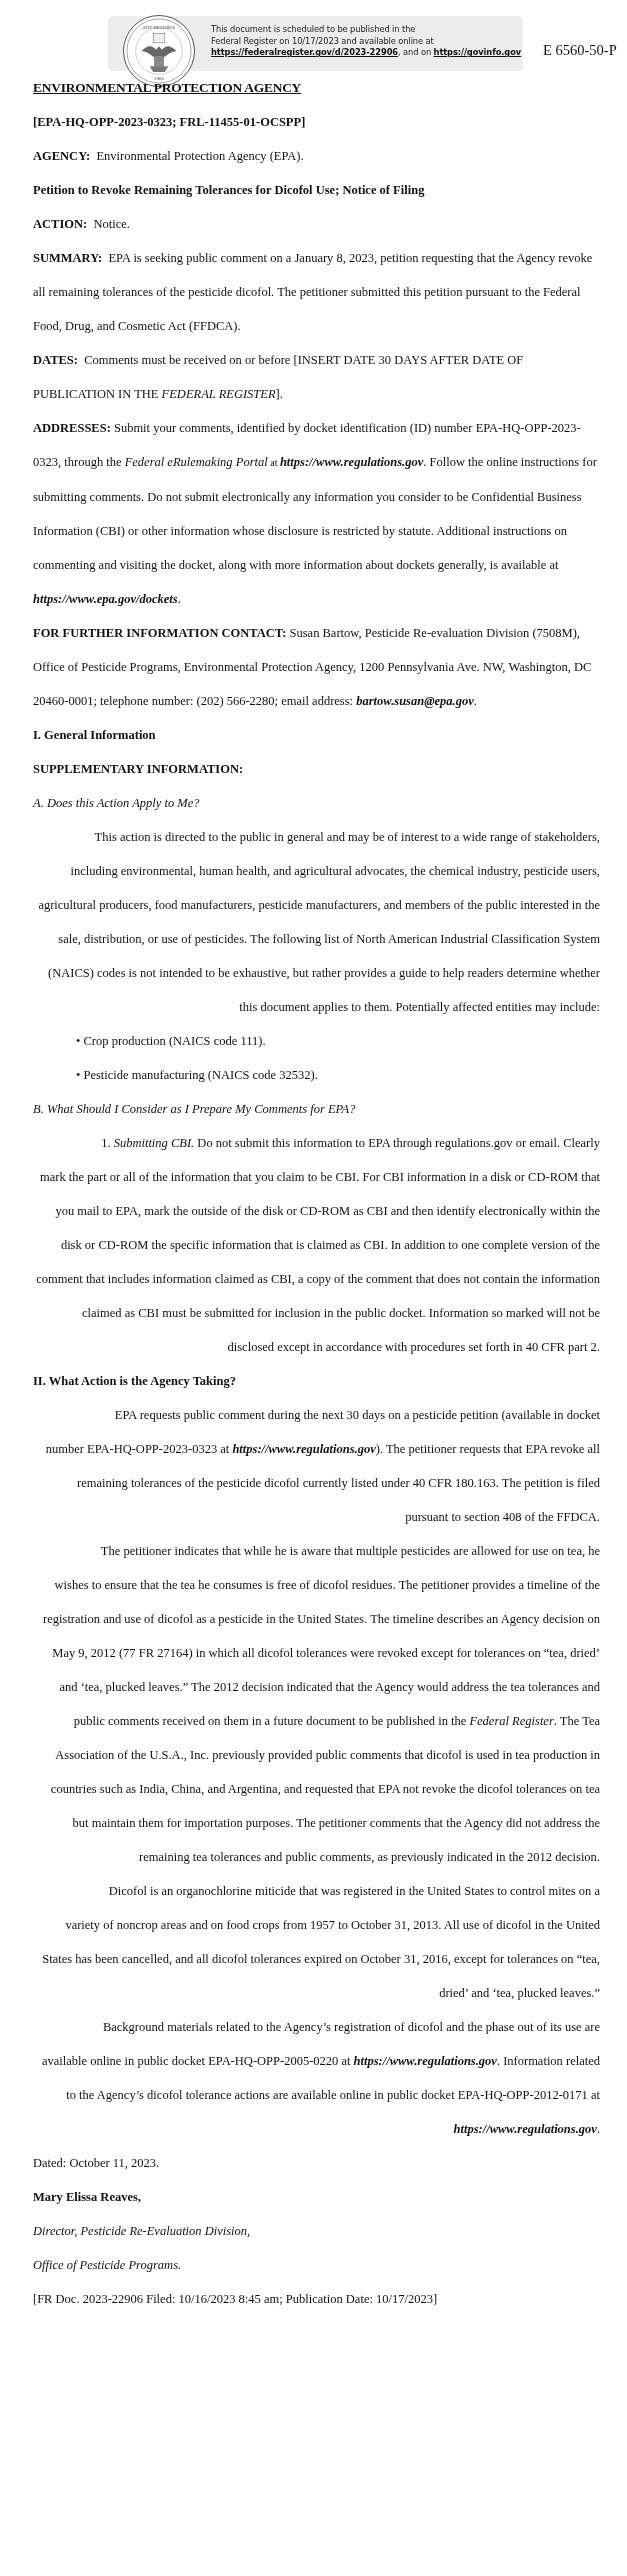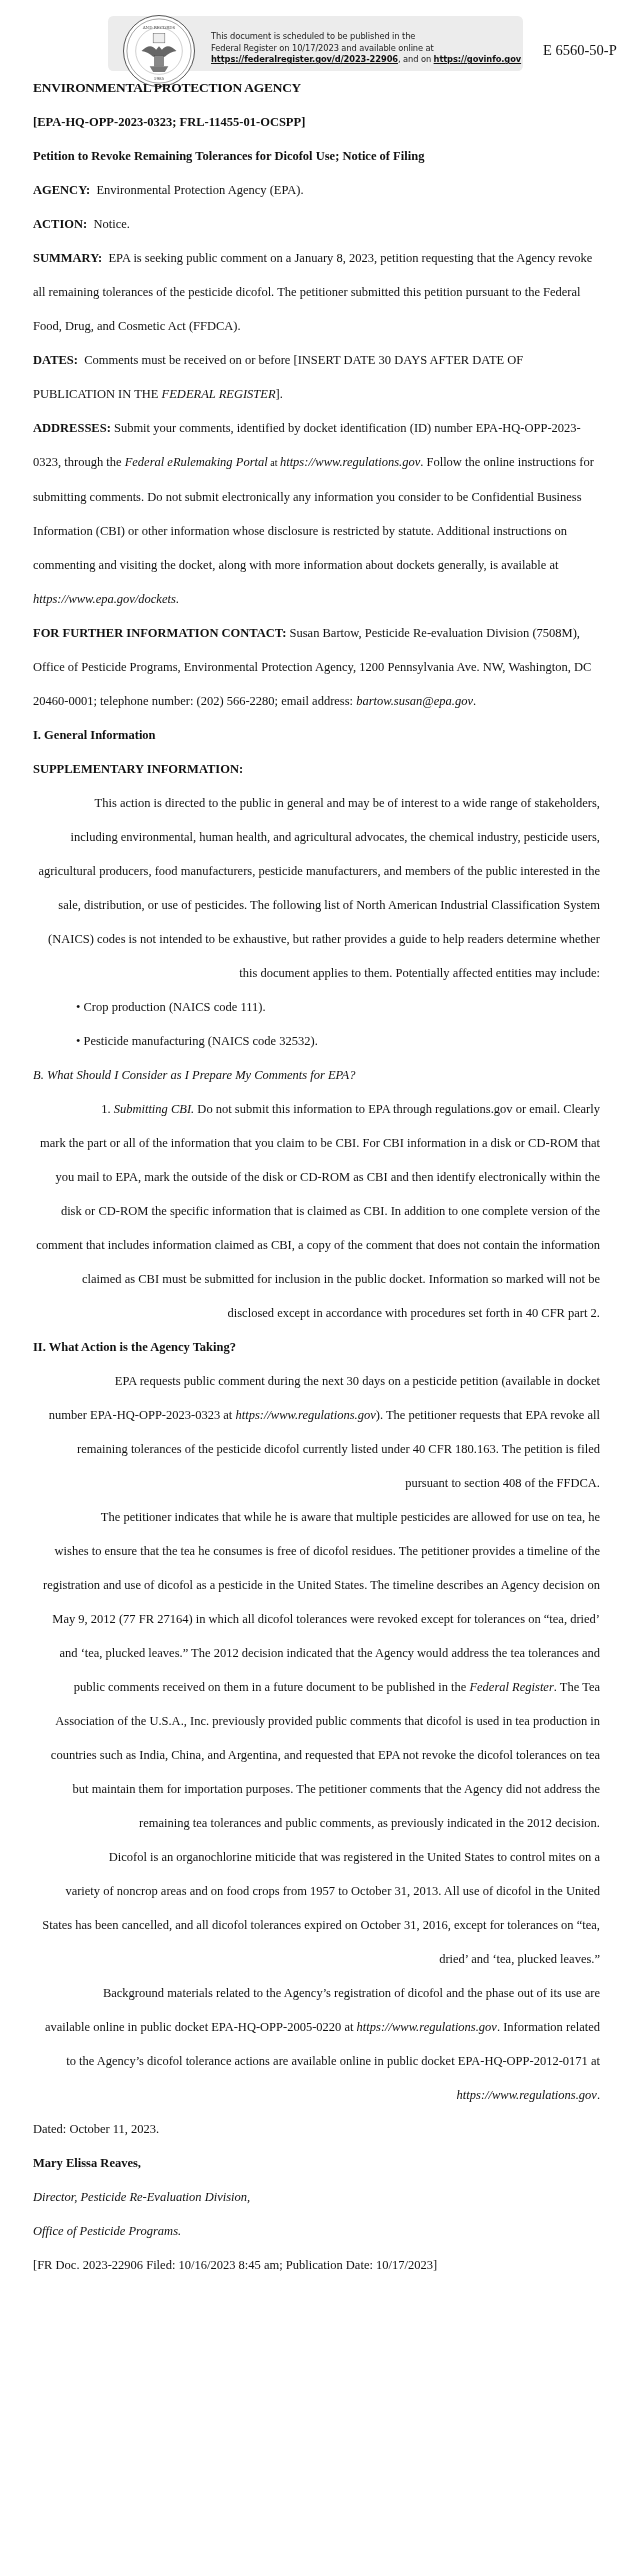--- a/index.html
+++ b/index.html
@@ -23,21 +23,21 @@
       left: 123px; top: 15px;
       width: 72px; height: 72px;
       border-radius: 50%;
       background: #ffffff;
       border: 1.2px solid #555;
       box-sizing: border-box;
     }
     .seal svg { width: 100%; height: 100%; display: block; }
     .banner-text {
       position: absolute;
-      left: 211px; top: 31px;
+      left: 211px; top: 24px;
       font-family: "DejaVu Sans", "Liberation Sans", sans-serif;
       font-size: 8.3px;
       line-height: 11.6px;
       color: #222;
       letter-spacing: -0.1px;
     }
     .banner-text a { color: #111; font-weight: bold; text-decoration: underline; }
     .billing-code {
       position: absolute;
       left: 543px; top: 42px;
@@ -46,24 +46,24 @@
     }
     .doc {
       position: absolute;
       left: 33px; top: 71px;
       width: 567px;
     }
     .p { margin: 0; line-height: 34px; text-align: left; }
     .indent { text-indent: 43px; text-align: right; }
     .b { font-weight: bold; }
     .i { font-style: italic; }
-    .h-agency { font-weight: bold; font-size: 13.4px; letter-spacing: -0.2px; }
+    .h-agency { font-weight: bold; font-size: 13.4px; letter-spacing: -0.2px; text-decoration: underline; }
     .bullet { padding-left: 43px; }
     .sig-block .p { line-height: 34px; }
-    a.link { color: inherit; text-decoration: none; font-style: italic; }
+    a.link { color: inherit; text-decoration: none; font-style: italic; font-weight: bold; }
   </style>
 </head>
 <body>
 
 <div class="banner"></div>
 <div class="seal">
   <svg viewBox="0 0 120 120" style="font-size:21.5px">
     <circle cx="60" cy="60" r="55" fill="none" stroke="#666" stroke-width="1"></circle>
     <circle cx="60" cy="60" r="40" fill="none" stroke="#999" stroke-width="0.8"></circle>
     <text x="60" y="22" font-size="7" text-anchor="middle" fill="#444" font-family="DejaVu Serif, serif">AND RECORDS</text>
@@ -77,33 +77,34 @@
 <div class="banner-text">
   <div>This document is scheduled to be published in the</div>
   <div>Federal Register on 10/17/2023 and available online at</div>
   <div><a href="#">https://federalregister.gov/d/2023-22906</a><span>, and on </span><a href="#">https://govinfo.gov</a></div>
 </div>
 <div class="billing-code">E 6560-50-P</div>
 
 <div class="doc">
   <p class="p h-agency">ENVIRONMENTAL PROTECTION AGENCY</p>
   <p class="p b">[EPA-HQ-OPP-2023-0323; FRL-11455-01-OCSPP]</p>
+  <p class="p"><span class="b">AGENCY:</span>&nbsp; <span>Environmental Protection Agency (EPA).</span></p>
+
   <p class="p b">Petition to Revoke Remaining Tolerances for Dicofol Use; Notice of Filing</p>
-
-  <p class="p"><span class="b">AGENCY:</span>&nbsp; <span>Environmental Protection Agency (EPA).</span></p>
   <p class="p"><span class="b">ACTION:</span>&nbsp; <span>Notice.</span></p>
   <p class="p"><span class="b">SUMMARY:</span>&nbsp; <span>EPA is seeking public comment on a January 8, 2023, petition requesting that the Agency revoke all remaining tolerances of the pesticide dicofol. The petitioner submitted this petition pursuant to the Federal Food, Drug, and Cosmetic Act (FFDCA).</span></p>
   <p class="p"><span class="b">DATES:</span>&nbsp; <span>Comments must be received on or before [INSERT DATE 30 DAYS AFTER DATE OF PUBLICATION IN THE </span><span class="i">FEDERAL REGISTER</span><span>].</span></p>
 
   <p class="p"><span class="b">ADDRESSES:</span> <span>Submit your comments, identified by docket identification (ID) number EPA-HQ-OPP-2023-0323, through the </span><span class="i">Federal eRulemaking Portal</span><span style="font-size:10px"> at </span><a href="#" class="link">https://www.regulations.gov</a><span>. Follow the online instructions for submitting comments. Do not submit electronically any information you consider to be Confidential Business Information (CBI) or other information whose disclosure is restricted by statute. Additional instructions on commenting and visiting the docket, along with more information about dockets generally, is available at </span><a href="#" class="link">https://www.epa.gov/dockets</a><span>.</span></p>
 
   <p class="p"><span class="b">FOR FURTHER INFORMATION CONTACT:</span> <span>Susan Bartow, Pesticide Re-evaluation Division (7508M), Office of Pesticide Programs, Environmental Protection Agency, 1200 Pennsylvania Ave. NW, Washington, DC 20460-0001; telephone number: (202) 566-2280; email address: </span><a href="#" class="link">bartow.susan@epa.gov</a><span>.</span></p>
 
   <p class="p b">I.  General Information</p>
   <p class="p b">SUPPLEMENTARY INFORMATION:</p>
+  <p class="p i">A. Does this Action Apply to Me?</p>
   <p class="p indent">This action is directed to the public in general and may be of interest to a wide range of stakeholders, including environmental, human health, and agricultural advocates, the chemical industry, pesticide users, agricultural producers, food manufacturers, pesticide manufacturers, and members of the public interested in the sale, distribution, or use of pesticides. The following list of North American Industrial Classification System (NAICS) codes is not intended to be exhaustive, but rather provides a guide to help readers determine whether this document applies to them. Potentially affected entities may include:</p>
   <p class="p bullet">• Crop production (NAICS code 111).</p>
   <p class="p bullet">• Pesticide manufacturing (NAICS code 32532).</p>
 
   <p class="p i">B. What Should I Consider as I Prepare My Comments for EPA?</p>
   <p class="p indent"><span>1. </span><span class="i">Submitting CBI.</span><span> Do not submit this information to EPA through regulations.gov or email. Clearly mark the part or all of the information that you claim to be CBI. For CBI information in a disk or CD-ROM that you mail to EPA, mark the outside of the disk or CD-ROM as CBI and then identify electronically within the disk or CD-ROM the specific information that is claimed as CBI. In addition to one complete version of the comment that includes information claimed as CBI, a copy of the comment that does not contain the information claimed as CBI must be submitted for inclusion in the public docket. Information so marked will not be disclosed except in accordance with procedures set forth in 40 CFR part 2.</span></p>
 
   <p class="p b">II.  What Action is the Agency Taking?</p>
   <p class="p indent"><span>EPA requests public comment during the next 30 days on a pesticide petition (available in docket number EPA-HQ-OPP-2023-0323 at </span><a href="#" class="link">https://www.regulations.gov</a><span>). The petitioner requests that EPA revoke all remaining tolerances of the pesticide dicofol currently listed under 40 CFR 180.163. The petition is filed pursuant to section 408 of the FFDCA.</span></p>
   <p class="p indent"><span>The petitioner indicates that while he is aware that multiple pesticides are allowed for use on tea, he wishes to ensure that the tea he consumes is free of dicofol residues. The petitioner provides a timeline of the registration and use of dicofol as a pesticide in the United States. The timeline describes an Agency decision on May 9, 2012 (77 FR 27164) in which all dicofol tolerances were revoked except for tolerances on “tea, dried’ and ‘tea, plucked leaves.” The 2012 decision indicated that the Agency would address the tea tolerances and public comments received on them in a future document to be published in the </span><span class="i">Federal Register</span><span>. The Tea Association of the U.S.A., Inc. previously provided public comments that dicofol is used in tea production in countries such as India, China, and Argentina, and requested that EPA not revoke the dicofol tolerances on tea but maintain them for importation purposes. The petitioner comments that the Agency did not address the remaining tea tolerances and public comments, as previously indicated in the 2012 decision.</span></p>

